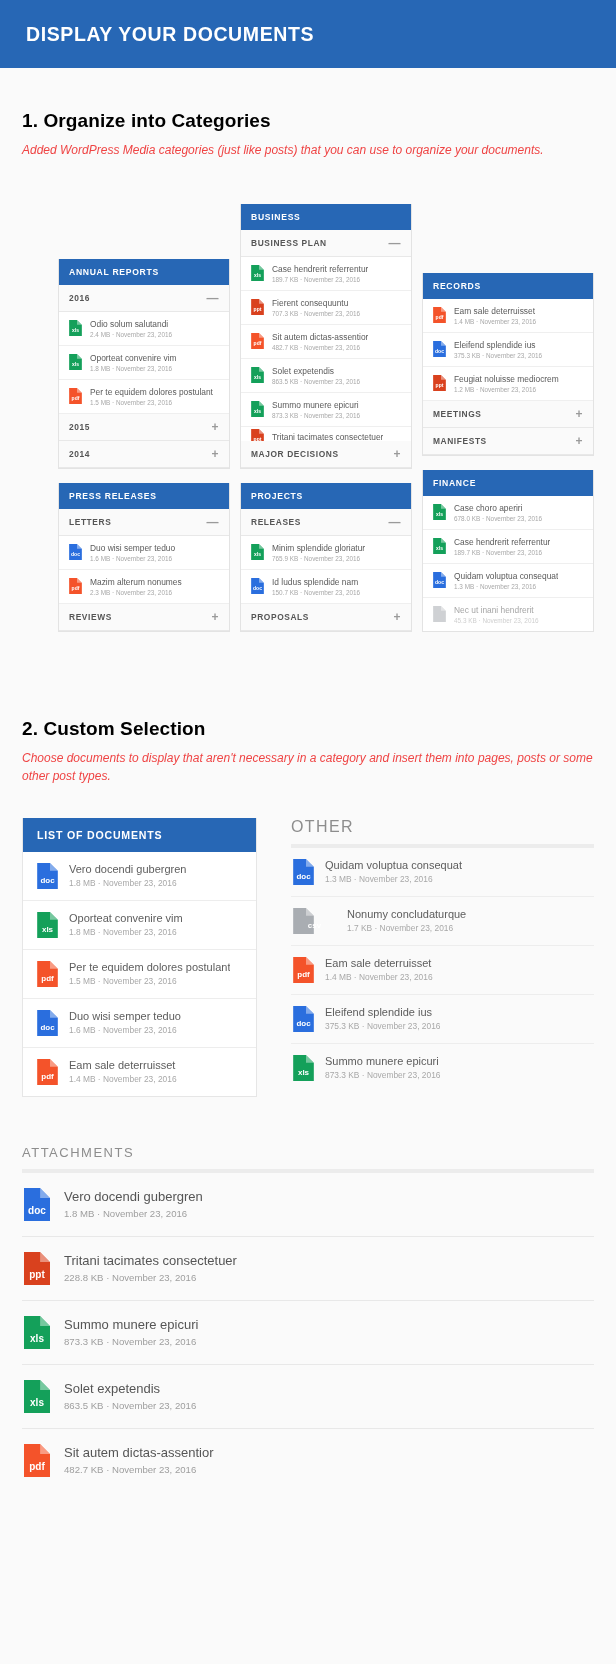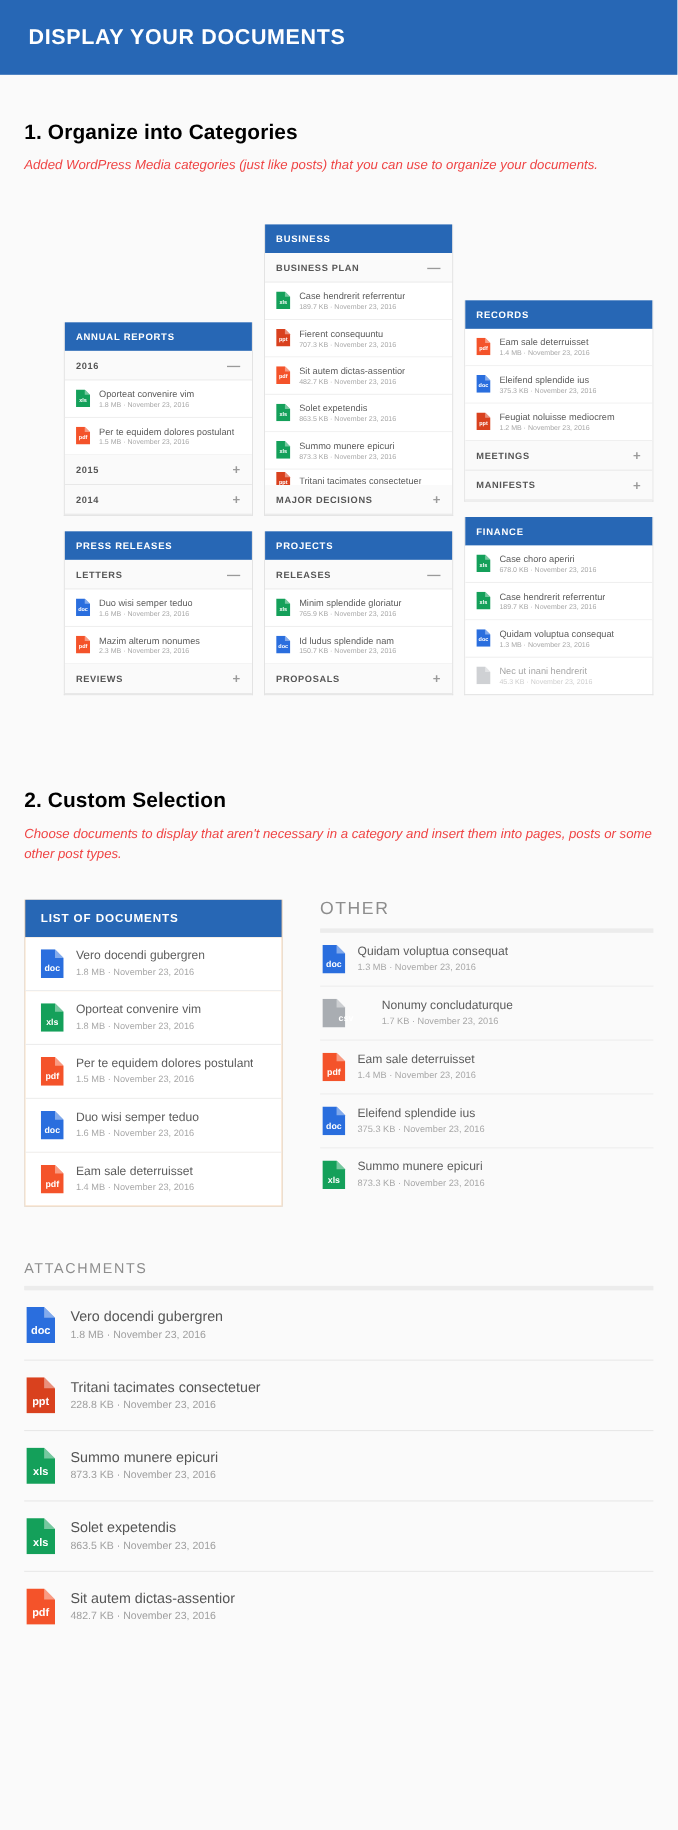--- a/index.html
+++ b/index.html
@@ -116,21 +116,21 @@
     width:100%;
     text-align:center;
     color:#fff;
     font-weight:bold;
     font-family:"Liberation Sans", sans-serif;
     line-height:1;
   }
 
   
   .list-card {
-    background:#fdba74;
+    background:#ef4444;
     border:1px solid #e6e6e6;
     border-top:none;
   }
   .list-card .card-head {
     font-size:10.6px;
     padding:11px 14px;
     letter-spacing:0.8px;
   }
   .doc-lg {
     display:flex;
@@ -194,20 +194,33 @@
 that you can use to organize your documents.</p>
 </div>
 
 <div class="cols" id="category-columns" style="margin-top:32px;">
     <div class="col">
       <div class="card">
         <div class="card-head">ANNUAL REPORTS</div>
         <div class="acc-head">
           <span>2016</span>
           <span class="acc-sign">—</span>
+        </div>
+        <div class="doc">
+          <span class="fi" style="width: 13px; height: 16px;">
+            <svg width="13" height="16" viewBox="0 0 100 126">
+              <path d="M0 0 H62 L100 38 V126 H0 Z" fill="#14a05a"></path>
+              <path d="M62 0 L100 38 H62 Z" fill="#ffffff" opacity="0.42"></path>
+            </svg>
+            <span class="lbl" style="font-size: 5px; bottom: 3px;">xls</span>
+          </span>
+          <div class="doc-text">
+            <div class="doc-name">Odio solum salutandi</div>
+            <div class="doc-meta">2.4 MB  ·  November 23, 2016</div>
+          </div>
         </div>
         <div class="doc">
           <span class="fi" style="width: 13px; height: 16px;">
             <svg width="13" height="16" viewBox="0 0 100 126">
               <path d="M0 0 H62 L100 38 V126 H0 Z" fill="#14a05a"></path>
               <path d="M62 0 L100 38 H62 Z" fill="#ffffff" opacity="0.42"></path>
             </svg>
             <span class="lbl" style="font-size: 5px; bottom: 3px;">xls</span>
           </span>
           <div class="doc-text">

